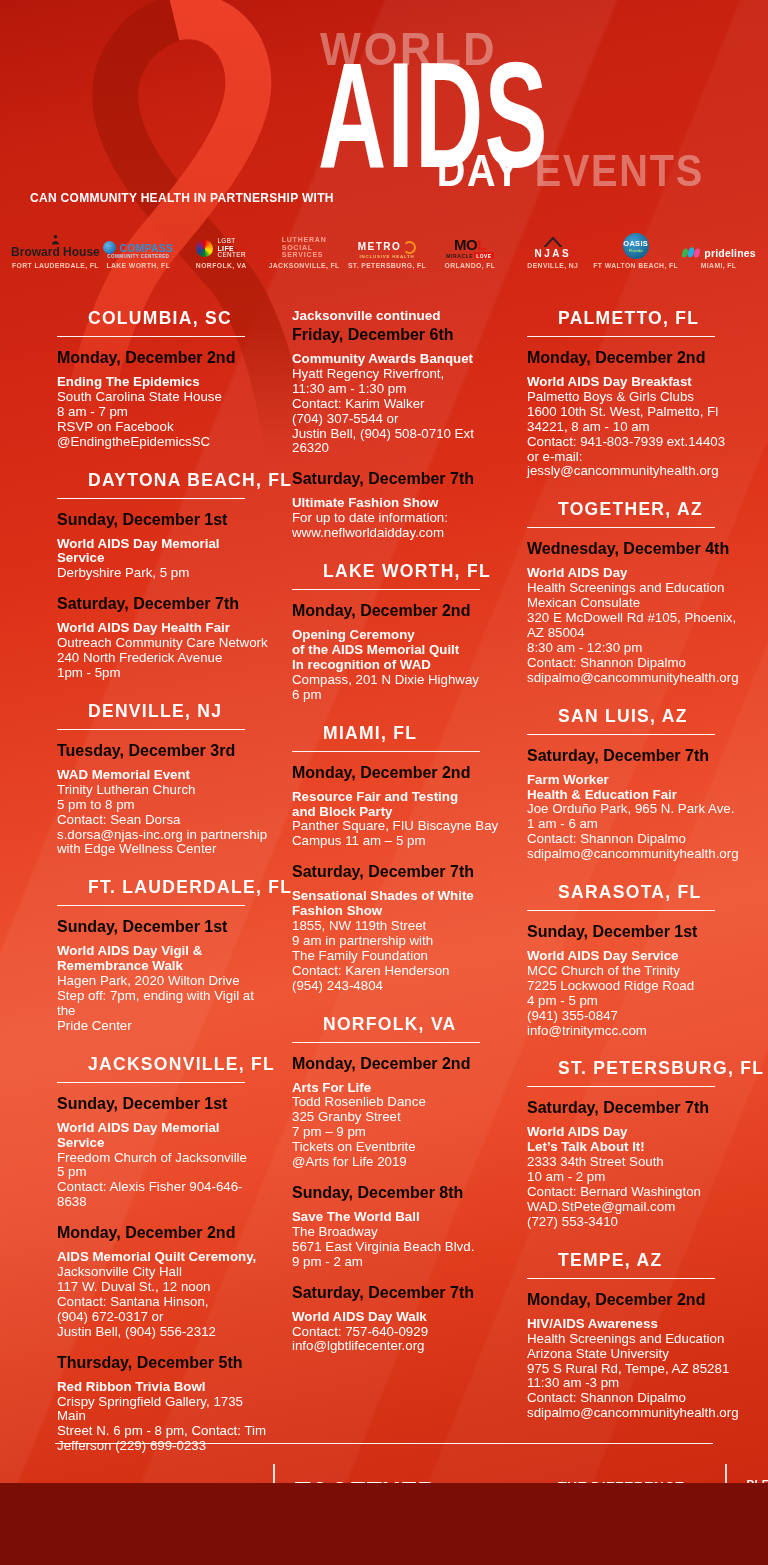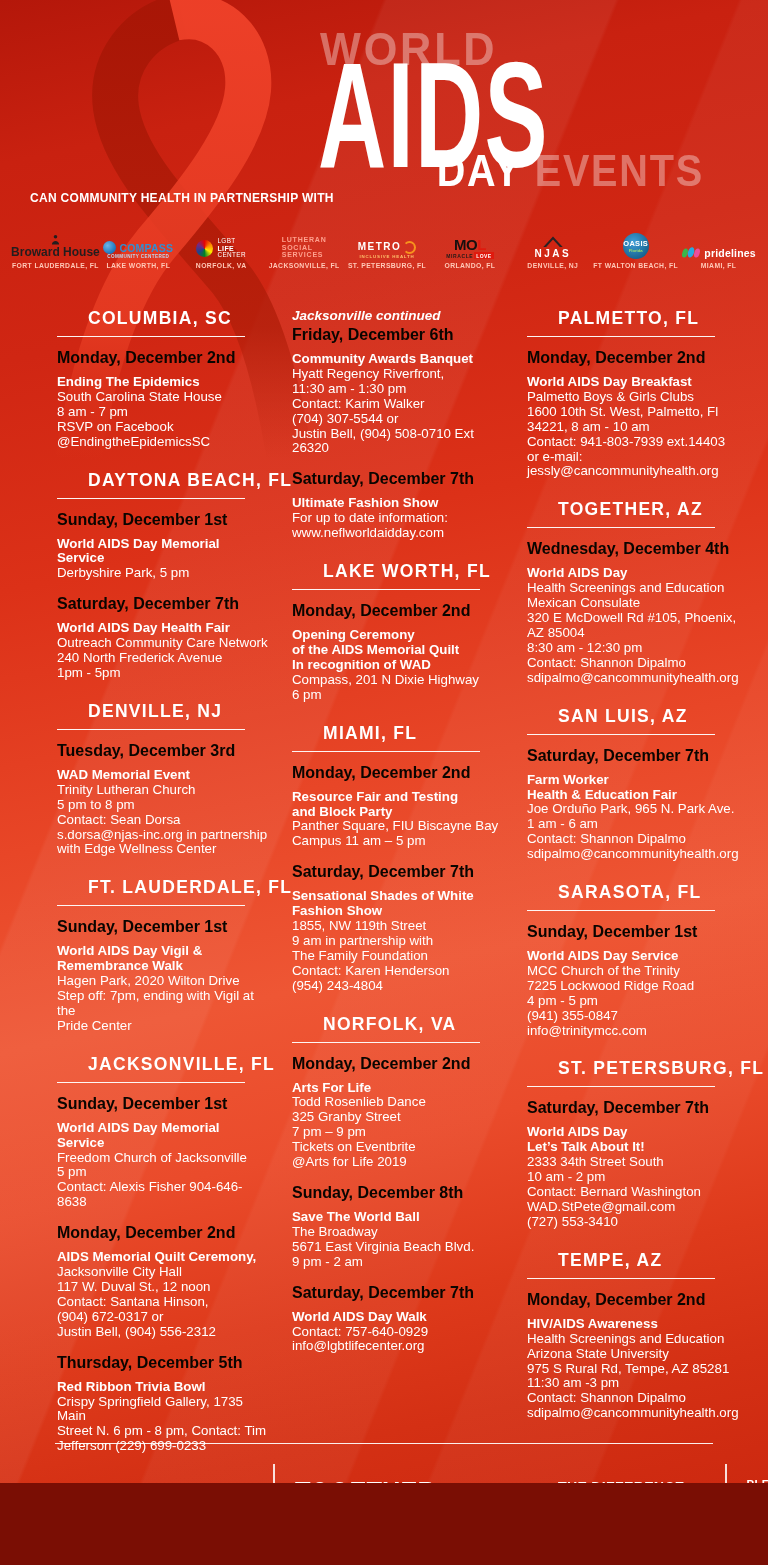--- a/index.html
+++ b/index.html
@@ -76,21 +76,21 @@
 
   
   .main{
     position:absolute; left:57px; top:308px; width:690px; height:1130px;
     display:grid; grid-template-columns:213px 213px 220px; column-gap:22px;
   }
   .col{ min-width:0; }
   .section{ margin-bottom:20px; }
   .city{ font-size:17.5px; font-weight:800; color:#fff; letter-spacing:1.3px; white-space:nowrap;margin-left:31px; }
   .rule{ width:188px; border-bottom:1.5px solid rgba(255,255,255,.95); margin-top:7px; }
-  .note{ font-size:13.5px; font-style:italic; font-weight:700; color:#fff; }
+  .note{ font-size:13.5px; font-weight:700; color:#fff; }
   .date{ font-size:16px; font-weight:800; color:#0a0500; margin:14px 0 8px; white-space:nowrap; }
   .rule + .date{ margin-top:12px; }
   .note + .date{ margin-top:3px; }
   .event{ font-size:13.3px; line-height:14.9px; color:#fff; }
   .event .b{ font-weight:700; }
 
   
   .footer{ position:absolute; left:0; right:0; top:1443px; bottom:0; }
   .foot-rule{ margin:0 55px; border-top:1.5px solid rgba(255,255,255,.92); }
   .foot-row{ display:flex; align-items:center; padding:0 42px 0 55px; margin-top:20px; }

